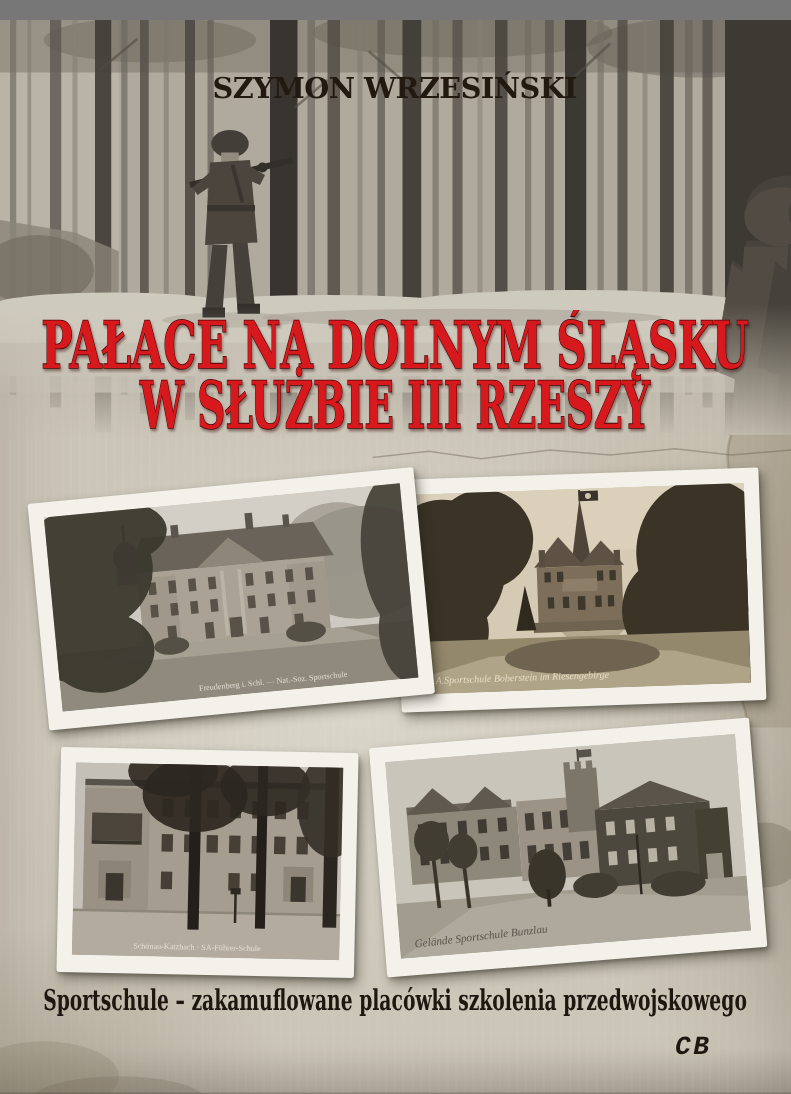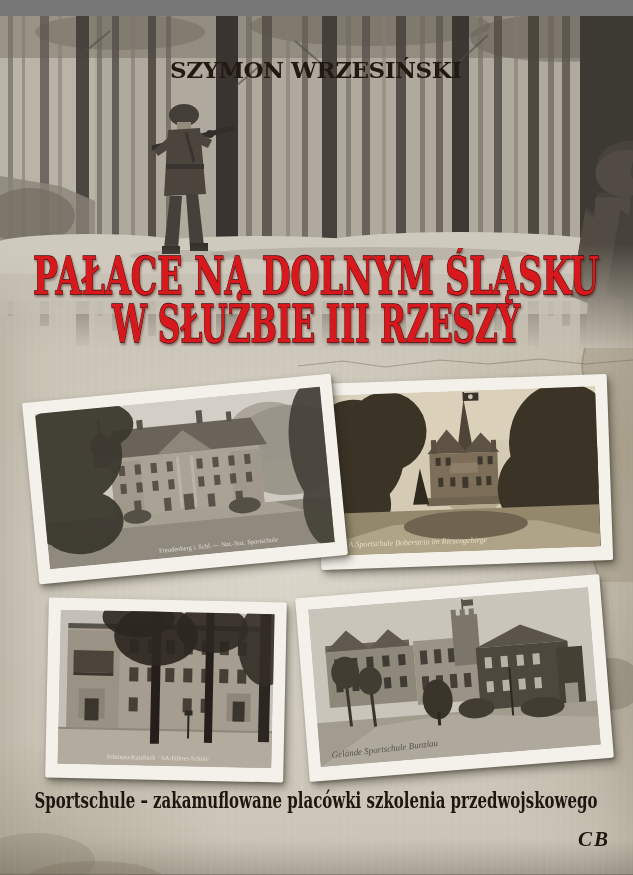--- a/index.html
+++ b/index.html
@@ -22,22 +22,22 @@
     position:absolute;left:0;top:0;width:633px;height:345px;z-index:1;
     -webkit-mask-image:linear-gradient(to bottom,#000 0%,#000 66%,rgba(0,0,0,.55) 80%,transparent 97%);
     mask-image:linear-gradient(to bottom,#000 0%,#000 66%,rgba(0,0,0,.55) 80%,transparent 97%);
   }
   .photo-top svg{display:block;}
   .author-strip{position:absolute;left:0;top:36px;width:633px;height:36px;z-index:3;}
   .title-block{position:absolute;left:0;top:232px;width:633px;height:104px;z-index:3;
     filter:drop-shadow(1.5px 2px 1px rgba(60,10,8,.45));}
   .title-block text{font-family:"DejaVu Serif","Liberation Serif",serif;font-weight:bold;paint-order:stroke;}
   .subtitle-strip{position:absolute;left:0;top:762px;width:633px;height:44px;z-index:3;}
-  .publisher{position:absolute;left:578px;top:811px;z-index:3;
-    font-family:Liberation Serif, serif;font-weight:bold;font-style:italic;
+  .publisher{position:absolute;left:540px;top:811px;z-index:3;
+    font-family:Liberation Mono, monospace;font-weight:bold;font-style:italic;
     font-size:21px;letter-spacing:2px;color:#1d1710;}
   .postcard{position:absolute;background:#f3f1ea;padding:12px 12px 14px 12px;border-radius:2px;
     box-shadow:3px 5px 9px rgba(40,35,25,.45),1px 2px 3px rgba(40,35,25,.30);}
   .postcard svg{display:block;box-shadow:inset 0 0 0 1px rgba(0,0,0,.10);}
   .pc1{left:30px;top:372px;width:286px;height:156px;transform:rotate(-5.5deg);z-index:5;}
   .pc2{left:318px;top:363px;width:268px;height:160px;transform:rotate(-2deg);z-index:4;}
   .pc3{left:47px;top:584px;width:214px;height:154px;transform:rotate(1.2deg);z-index:5;}
   .pc4{left:302px;top:570px;width:281px;height:158px;transform:rotate(-4.6deg);z-index:6;}
   .stains{position:absolute;left:0;top:0;width:633px;height:875px;z-index:2;pointer-events:none;}
 </style>

